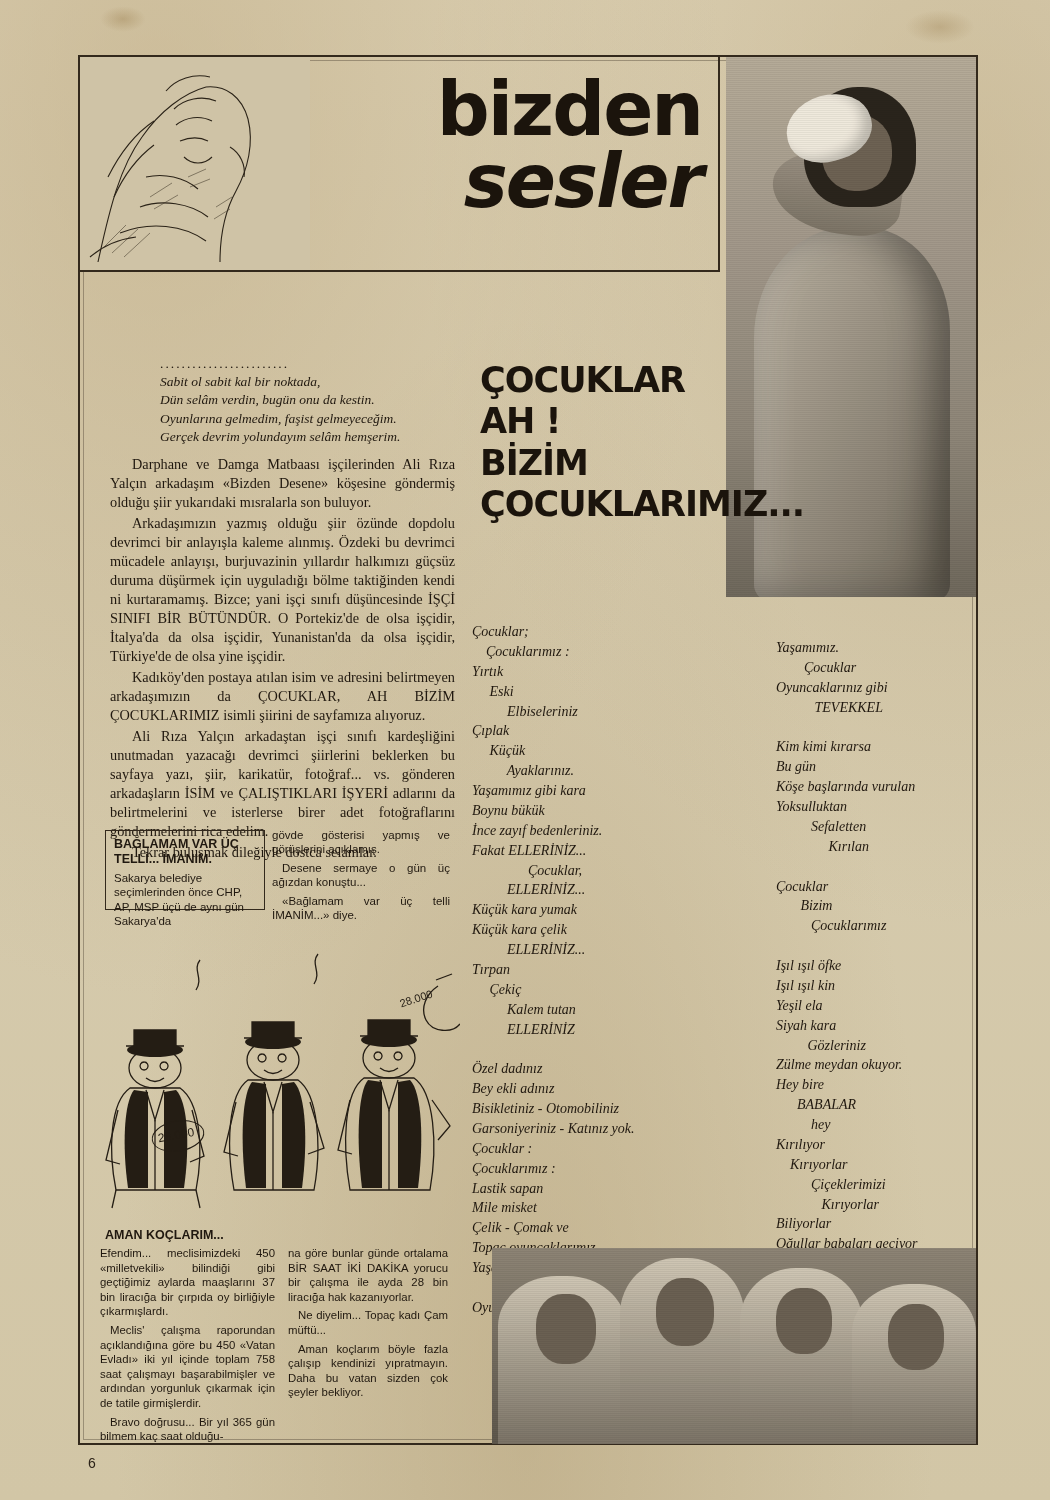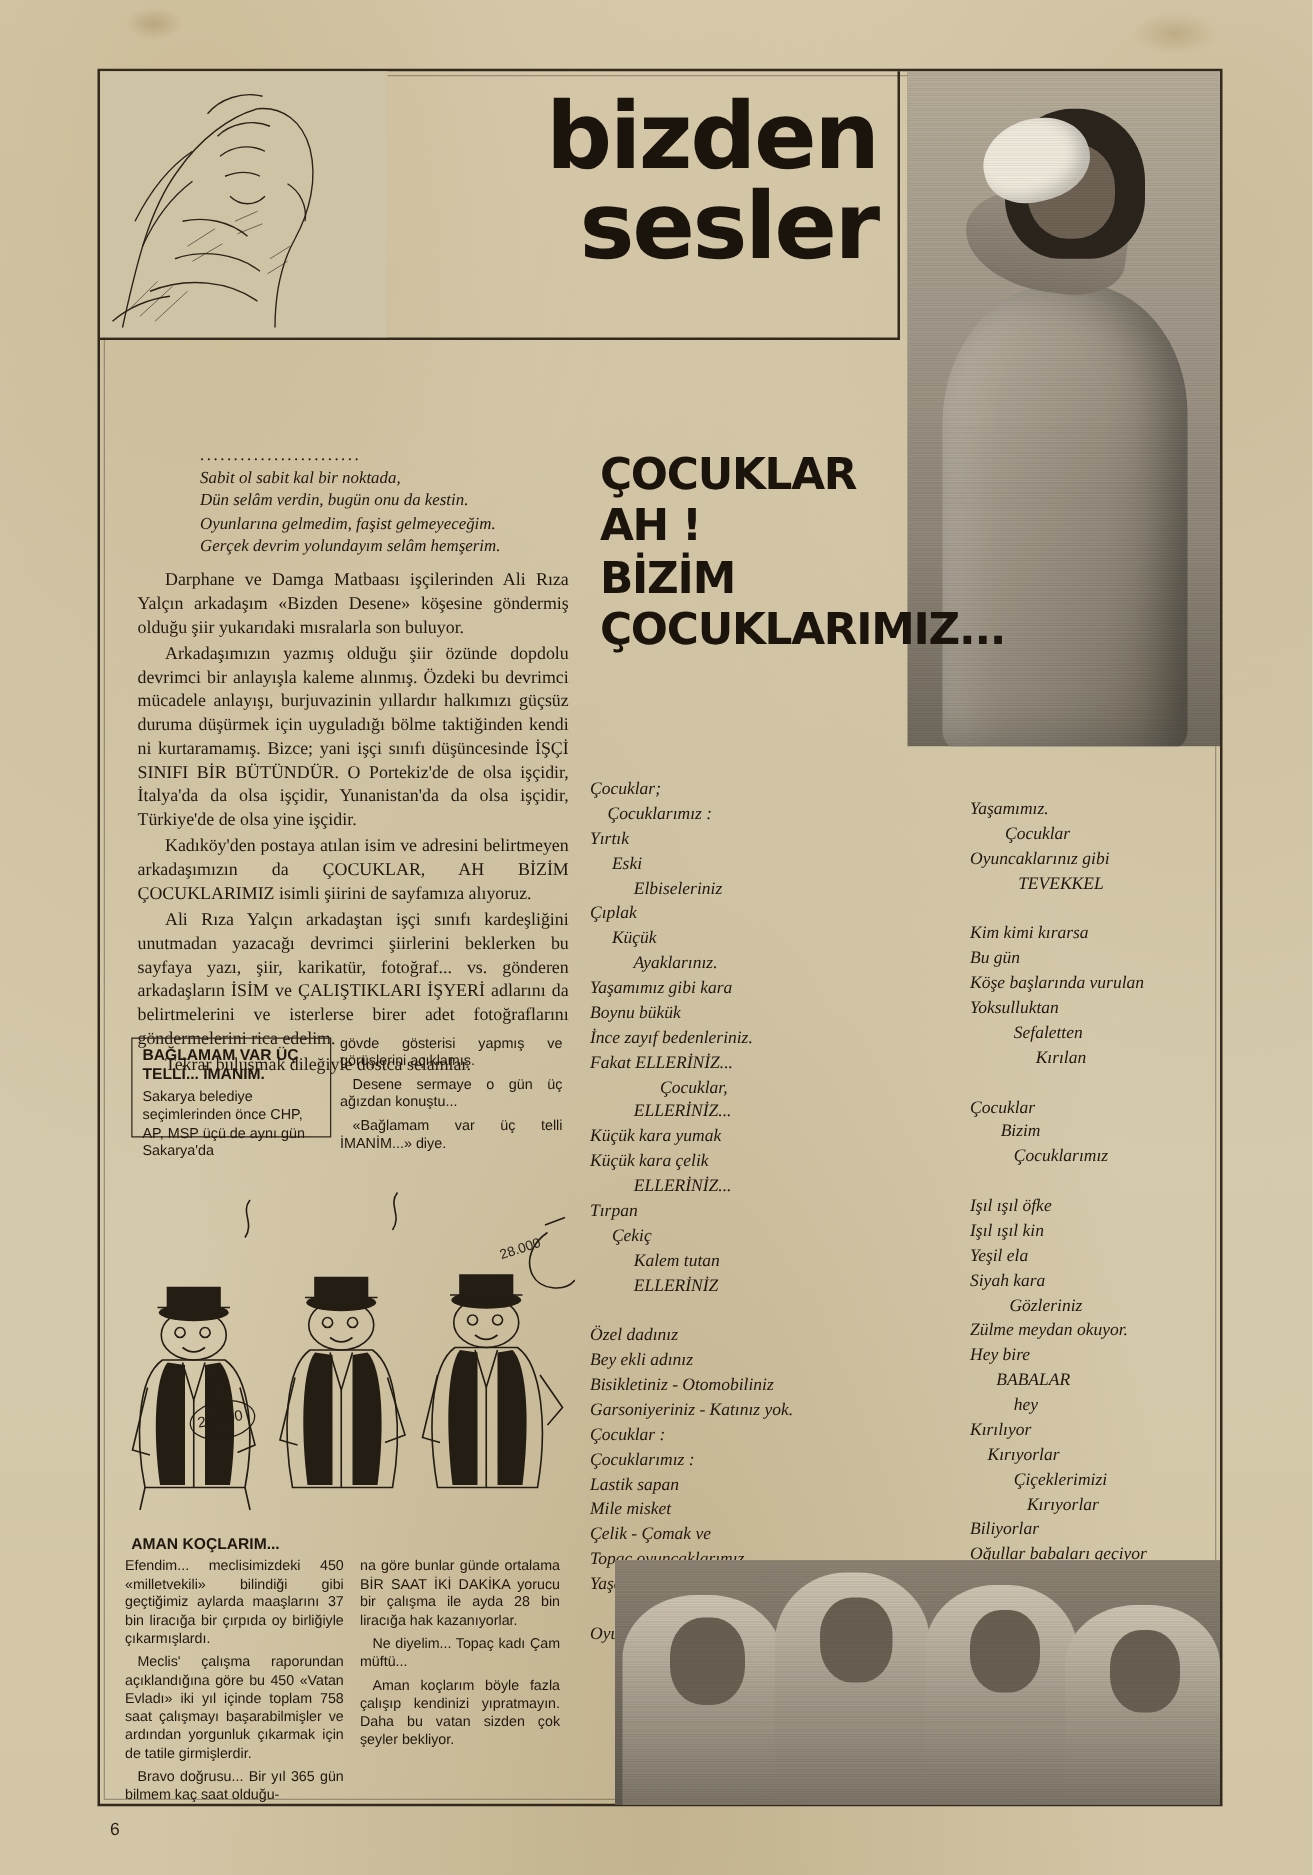--- a/index.html
+++ b/index.html
@@ -50,21 +50,21 @@
   .mast-title {
     position:absolute; right:16px; top:18px;
     text-align:right;
     font-family:"DejaVu Sans", sans-serif;
     font-weight:bold;
     font-size:74px;
     line-height:.92;
     letter-spacing:-2px;
     color:#1b140c;
   }
-  .mast-title .l2 { margin-top:4px; }
+  .mast-title .l2 { margin-top:4px;font-style:italic; }
 
   
   .photo-girl {
     position:absolute; left:726px; top:57px; width:250px; height:540px;
     overflow:hidden;
     background:#8b8273;
   }
   .photo-girl .bg {
     position:absolute; inset:0;
     background:

